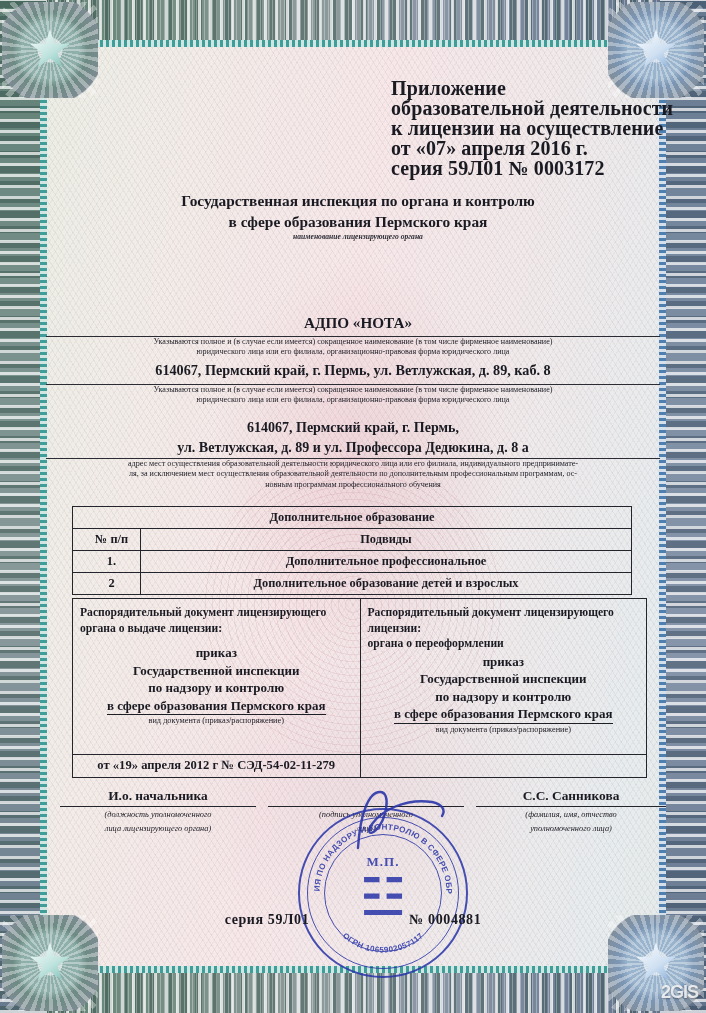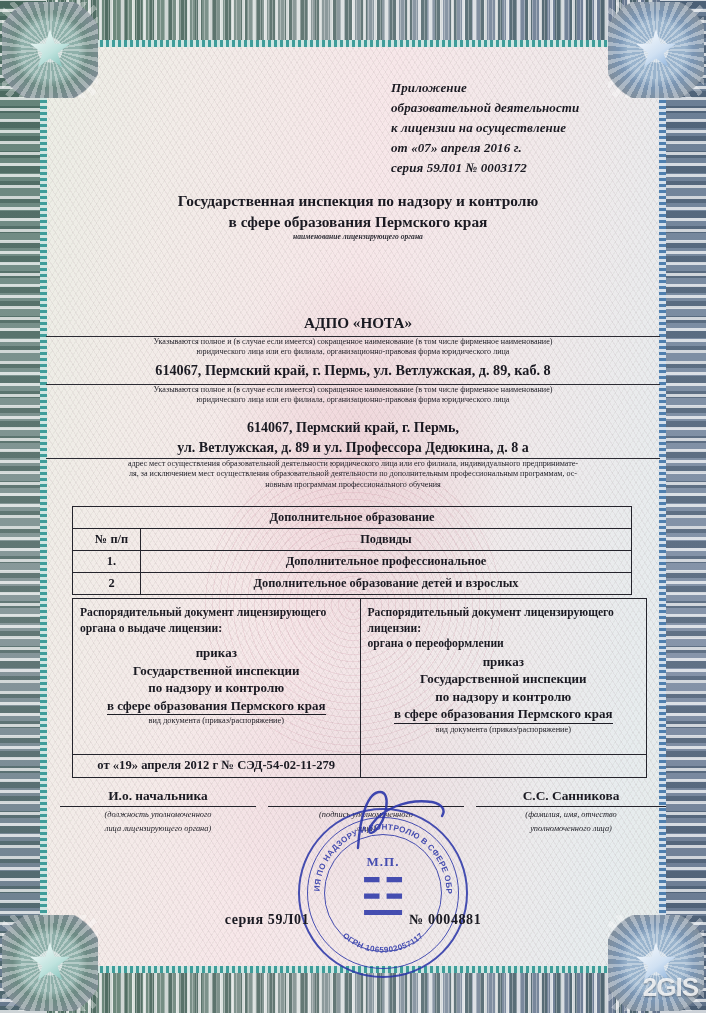--- a/index.html
+++ b/index.html
@@ -99,21 +99,21 @@
   .corner.tr .star,.corner.br .star{background:linear-gradient(145deg,#ffffff,#cfe0f2 55%,#78a4d4);}
   .corner.tl{left:2px;top:2px;}
   .corner.tr{right:2px;top:2px;}
   .corner.bl{left:2px;bottom:2px;}
   .corner.br{right:2px;bottom:2px;}
 
   
   .content{position:absolute;left:46px;top:46px;right:46px;bottom:46px;}
 
   .hdr{position:absolute;left:345px;top:32px;width:300px;
-       font-weight:bold;font-size:13px;line-height:20px;letter-spacing:.1px;font-style:italic;}
+       font-weight:bold;font-size:20px;line-height:20px;letter-spacing:.1px;}
 
   .authority{position:absolute;left:10px;top:144px;right:0;text-align:center;
              font-weight:bold;font-size:15.4px;line-height:21px;}
   .cap{font-size:7.6px;line-height:10px;text-align:center;font-style:italic;color:#2c2c34;}
 
   .org{position:absolute;left:10px;top:212px;right:0;text-align:center;
        font-weight:bold;font-size:14.4px;line-height:20px;}
 
   .short{position:absolute;left:10px;top:268px;right:0;text-align:center;
          font-weight:bold;font-size:15.2px;}
@@ -172,21 +172,21 @@
              font-weight:bold;fill:#2a35a8;letter-spacing:.4px;}
 
   .signature{position:absolute;left:300px;top:740px;width:120px;height:70px;
              pointer-events:none;}
 
   .serial{position:absolute;left:0;right:0;top:866px;text-align:center;
           font-weight:bold;font-size:14px;letter-spacing:.6px;}
   .serial .sl{margin-right:96px;}
 
   .wm{position:absolute;right:8px;bottom:10px;
-      font-family:"Liberation Sans",sans-serif;font-weight:bold;font-size:26px;
+      font-family:"Liberation Sans",sans-serif;font-weight:bold;font-size:18px;
       color:rgba(255,255,255,.82);letter-spacing:-1px;
       text-shadow:0 1px 2px rgba(0,0,0,.35);text-align:center;}
 </style>
 </head>
 <body>
 
 <div class="page">
 
   <div class="paper"></div>
   <div class="rosette"></div>
@@ -222,21 +222,21 @@
 
     <div class="hdr">
       <div>Приложение</div>
       <div>образовательной деятельности</div>
       <div>к лицензии на осуществление</div>
       <div>от «07» апреля 2016 г.</div>
       <div>серия 59Л01 № 0003172</div>
     </div>
 
     <div class="authority">
-      <div>Государственная инспекция по надзору и контролю</div>
+      <div>Государственная инспекция по органа и контролю</div>
       <div>в сфере образования Пермского края</div>
       <div class="line"></div>
       <div class="cap">наименование лицензирующего органа</div>
     </div>
 
 
     <div class="short">АДПО «НОТА»</div>
     <div style="position:absolute;left:0;top:290px;right:0;">
       <div class="rule"></div>
       <div class="fine">Указываются полное и (в случае если имеется) сокращенное наименование (в том числе фирменное наименование)</div>

